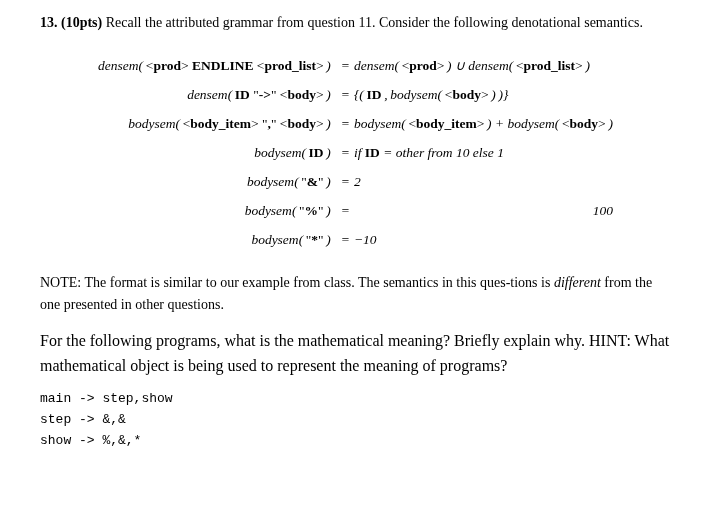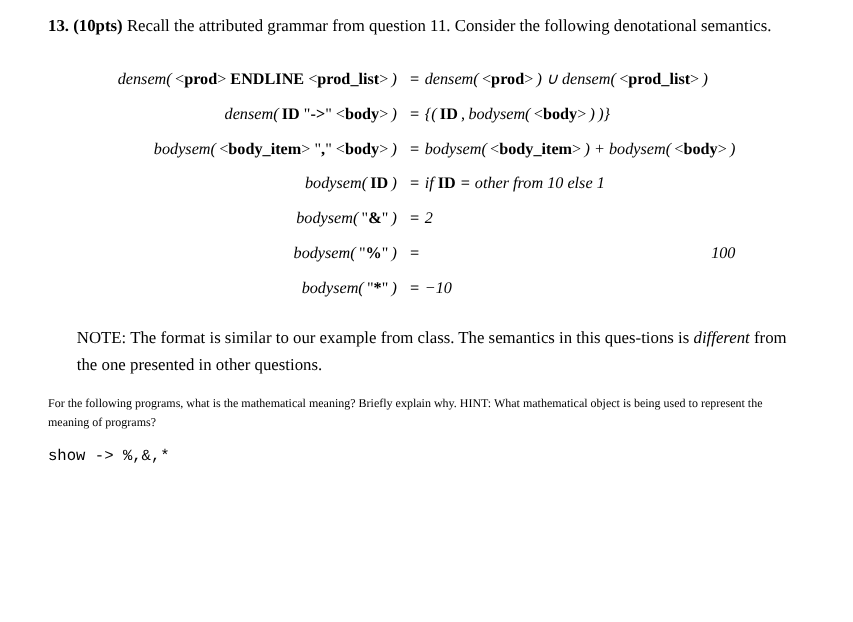--- a/index.html
+++ b/index.html
@@ -50,30 +50,29 @@
       font-style: normal;
       font-weight: normal;
       font-family: "Times New Roman", serif;
     }
 
     .note-section {
       margin-top: 10px;
       margin-bottom: 14px;
       line-height: 1.55;
       font-size: 14px;
-      margin-left: 24px;
     }
 
     .note-section .italic-text {
       font-style: italic;
     }
 
     .question-body {
       line-height: 1.55;
-      font-size: 10px;
+      font-size: 16px;
       margin-bottom: 10px;
     }
 
     .code-block {
       font-family: "Courier New", Courier, monospace;
       font-style: normal;
       font-size: 13px;
       line-height: 1.6;
       margin-top: 4px;
     }
@@ -160,16 +159,18 @@
   </div>
 
   <p class="note-section">
     <span style="font-weight:normal;">NOTE:</span>
     <span> The format is similar to our example from class. The semantics in this ques-tions is </span><span class="italic-text">different</span><span> from the one presented in other questions.</span>
   </p>
 
   <p class="question-body">For the following programs, what is the mathematical meaning?  Briefly explain why.  HINT: What mathematical object is being used to represent the meaning of programs?</p>
 
   <div class="code-block">
+    <div>main -&gt; step,show</div>
+    <div>step -&gt; &amp;,&amp;</div>
     <div>show -&gt; %,&amp;,*</div>
   </div>
 
 </div>
 
 </body></html>

